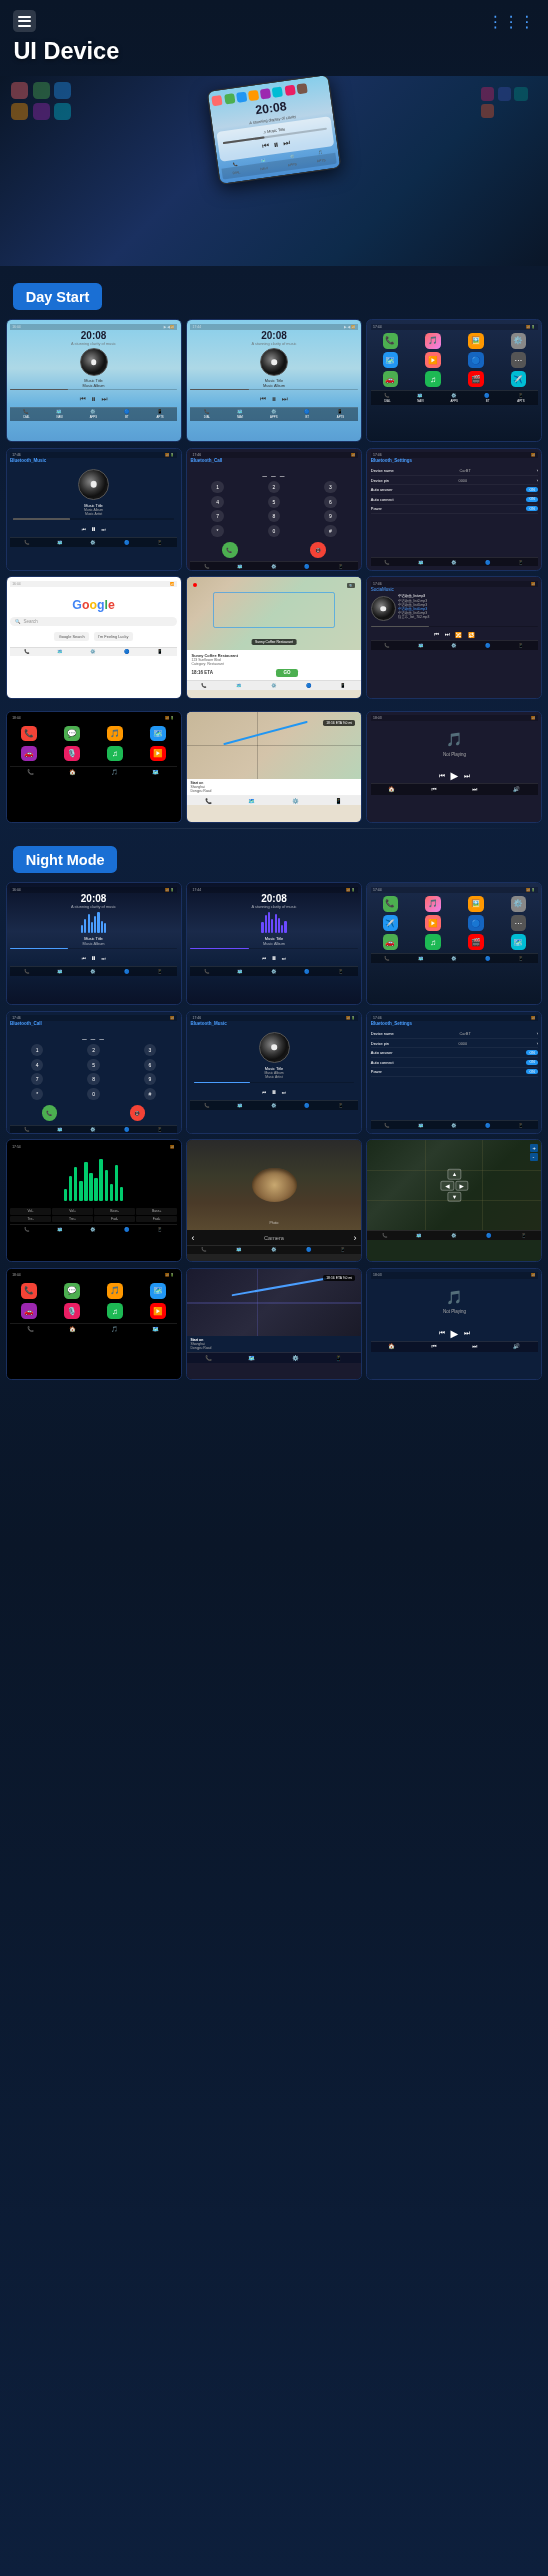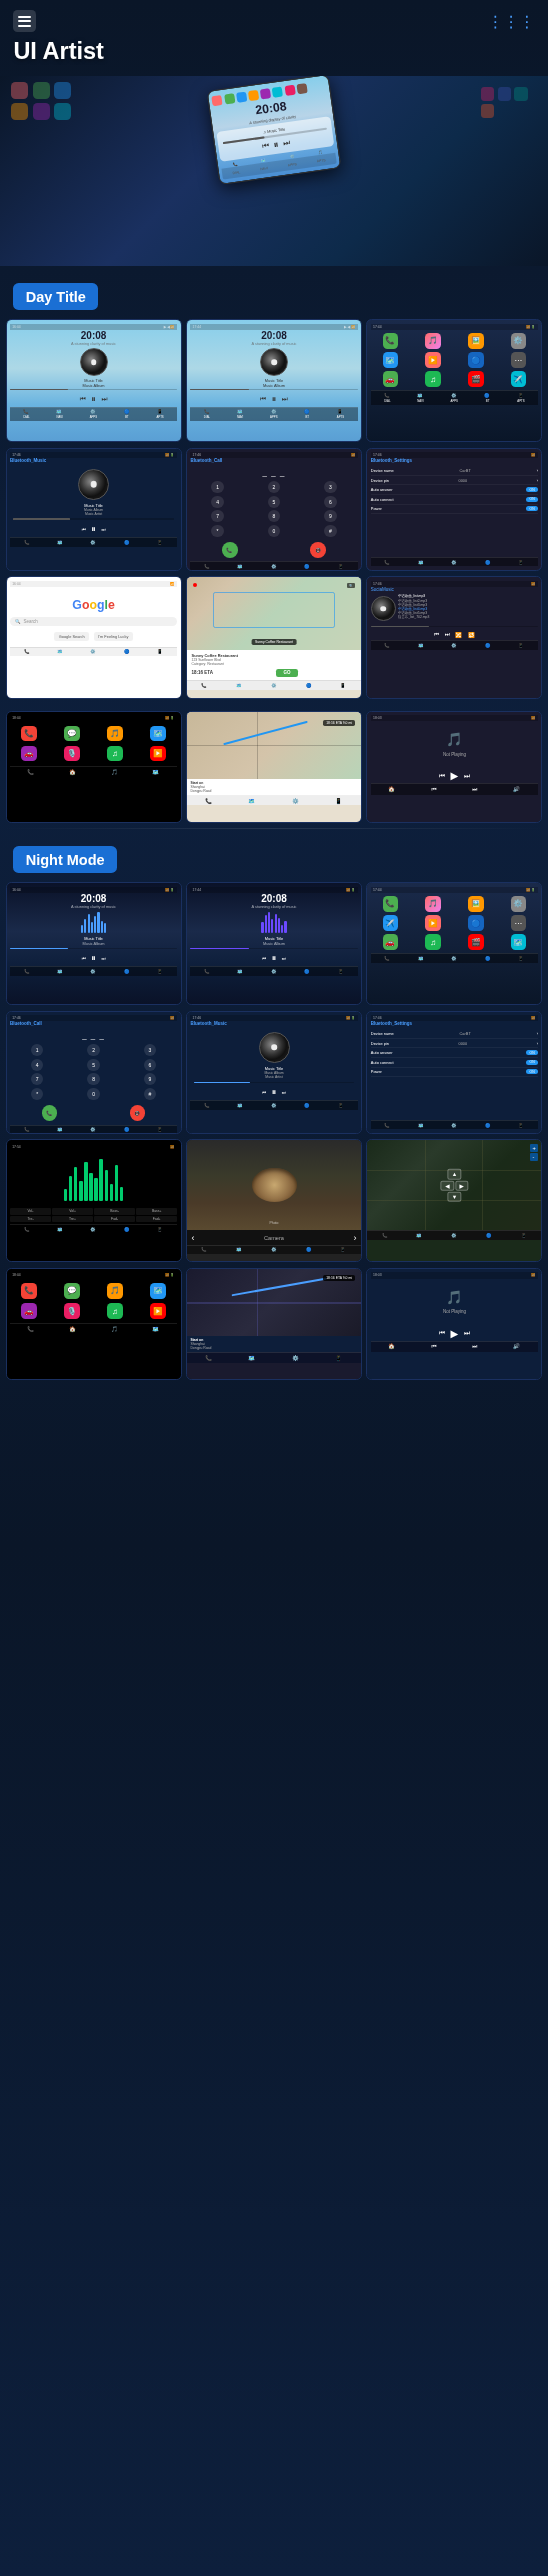--- a/index.html
+++ b/index.html
@@ -253,21 +253,21 @@
 
 <div class="header">
   <div class="hamburger-icon">
     <span></span>
       <span></span>
       <span></span>
   </div>
   <div style="font-size:15.7px;color:#4a9eff;">⋮⋮⋮</div>
 </div>
 
-<div class="page-title">UI Artist</div>
+<div class="page-title">UI Device</div>
 
 
 <div class="hero-section">
   <div class="hero-bg"></div>
 
   <div style="position:absolute;top:5.6px;left:11.2px;display:flex;gap:4.5px;flex-wrap:wrap;width:67px;opacity:0.4;">
     <div style="width:17px;height:17px;background:#ff6b6b;border-radius:4.5px;"></div>
     <div style="width:17px;height:17px;background:#4CAF50;border-radius:4.5px;"></div>
     <div style="width:17px;height:17px;background:#2196F3;border-radius:4.5px;"></div>
     <div style="width:17px;height:17px;background:#ff9800;border-radius:4.5px;"></div>
@@ -314,21 +314,21 @@
         <span>DIAL</span>
           <span>NAVI</span>
           <span>APPS</span>
           <span>APTS</span>
       </div>
     </div>
   </div>
 </div>
 
 
-<div class="mode-badge">Day Title</div>
+<div class="mode-badge">Day Start</div>
 
 
 <div class="screenshots-grid">
 
   <div class="screenshot-card">
     <div class="sc-inner sc-music">
       <div class="sc-status-bar">
         <span>16:04</span>
           <span>▶ ◀ 📶</span>
       </div>

